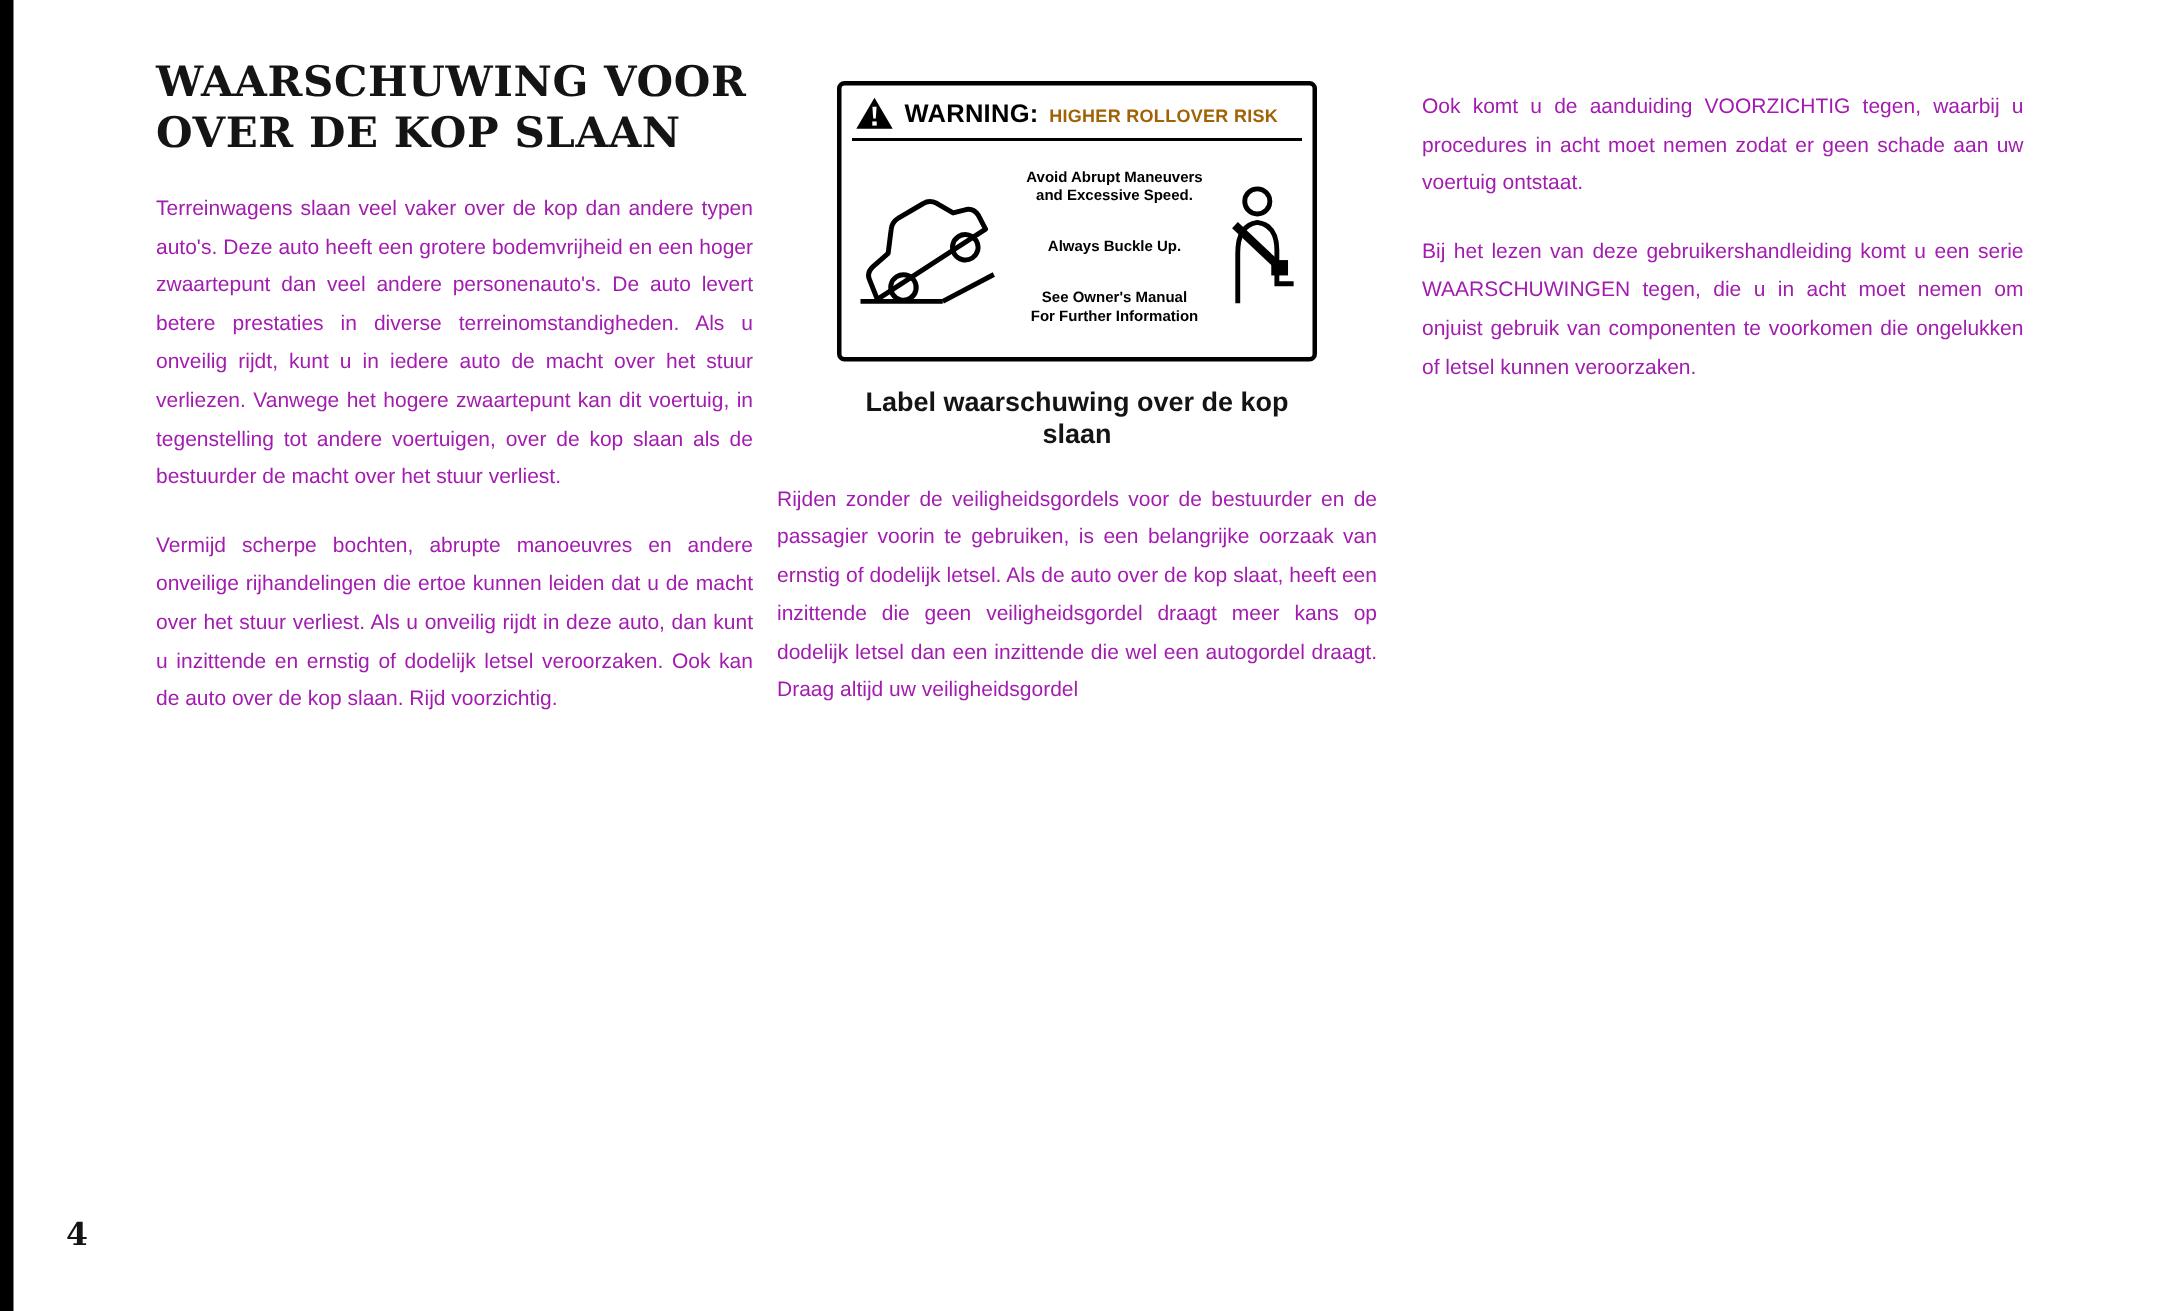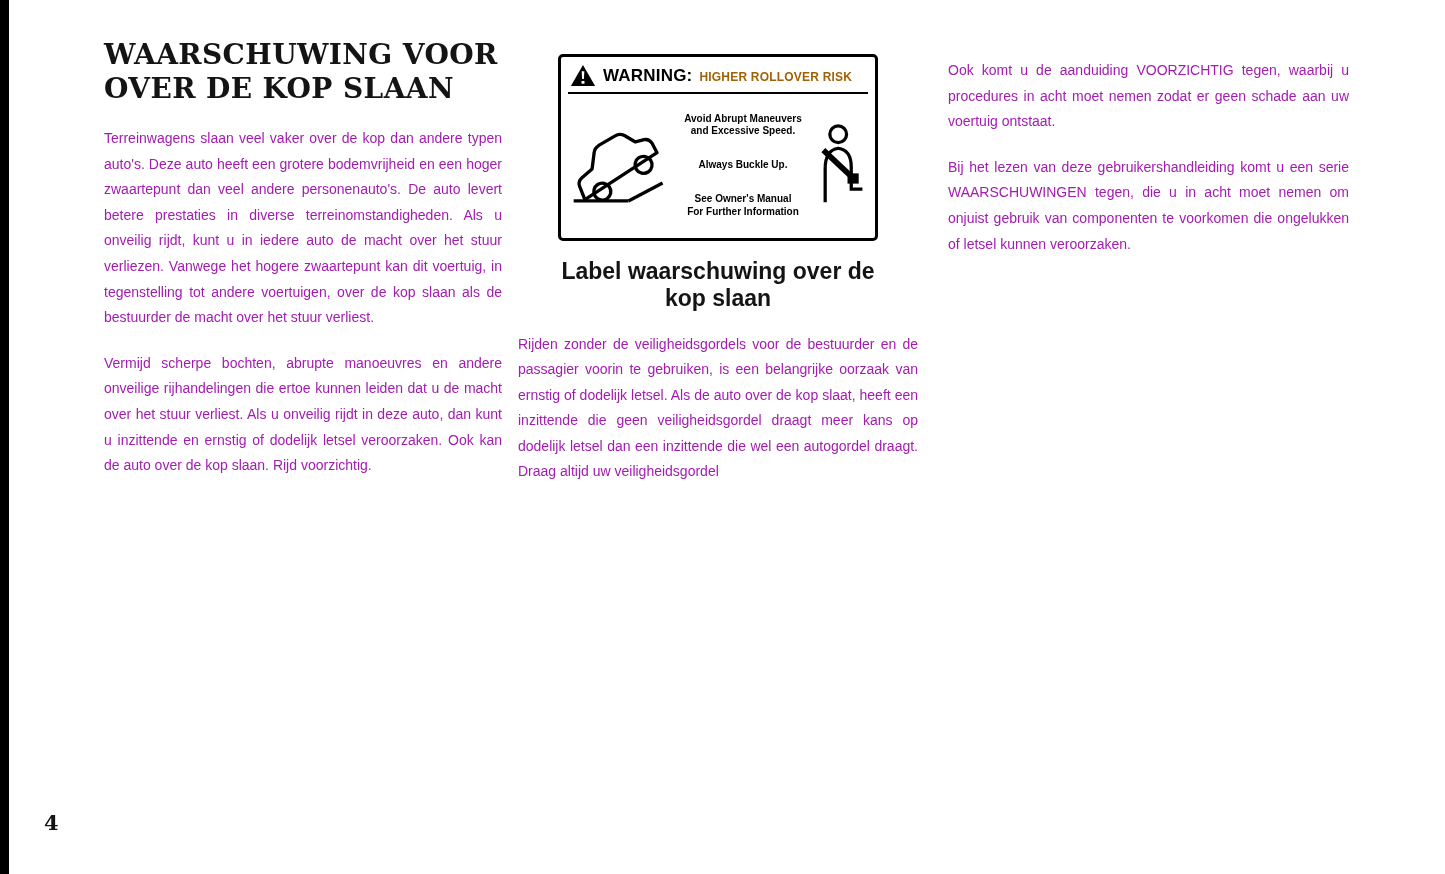--- a/index.html
+++ b/index.html
@@ -72,21 +72,21 @@
     white-space:pre-line;
     color:#000;
   }
   .wl-group { margin-bottom:9px; }
   .wl-group:last-child { margin-bottom:0; }
 
   .caption {
     margin-top:17px;
     margin-bottom:20px;
     font-weight:bold;
-    font-size:23px;
+    font-size:18px;
     text-align:center;
     color:#141414;
   }
 
   .page-num {
     position:absolute;
     left:44px; top:810px;
     font-family:"DejaVu Serif", serif;
     font-weight:bold;
     font-size:21px;

